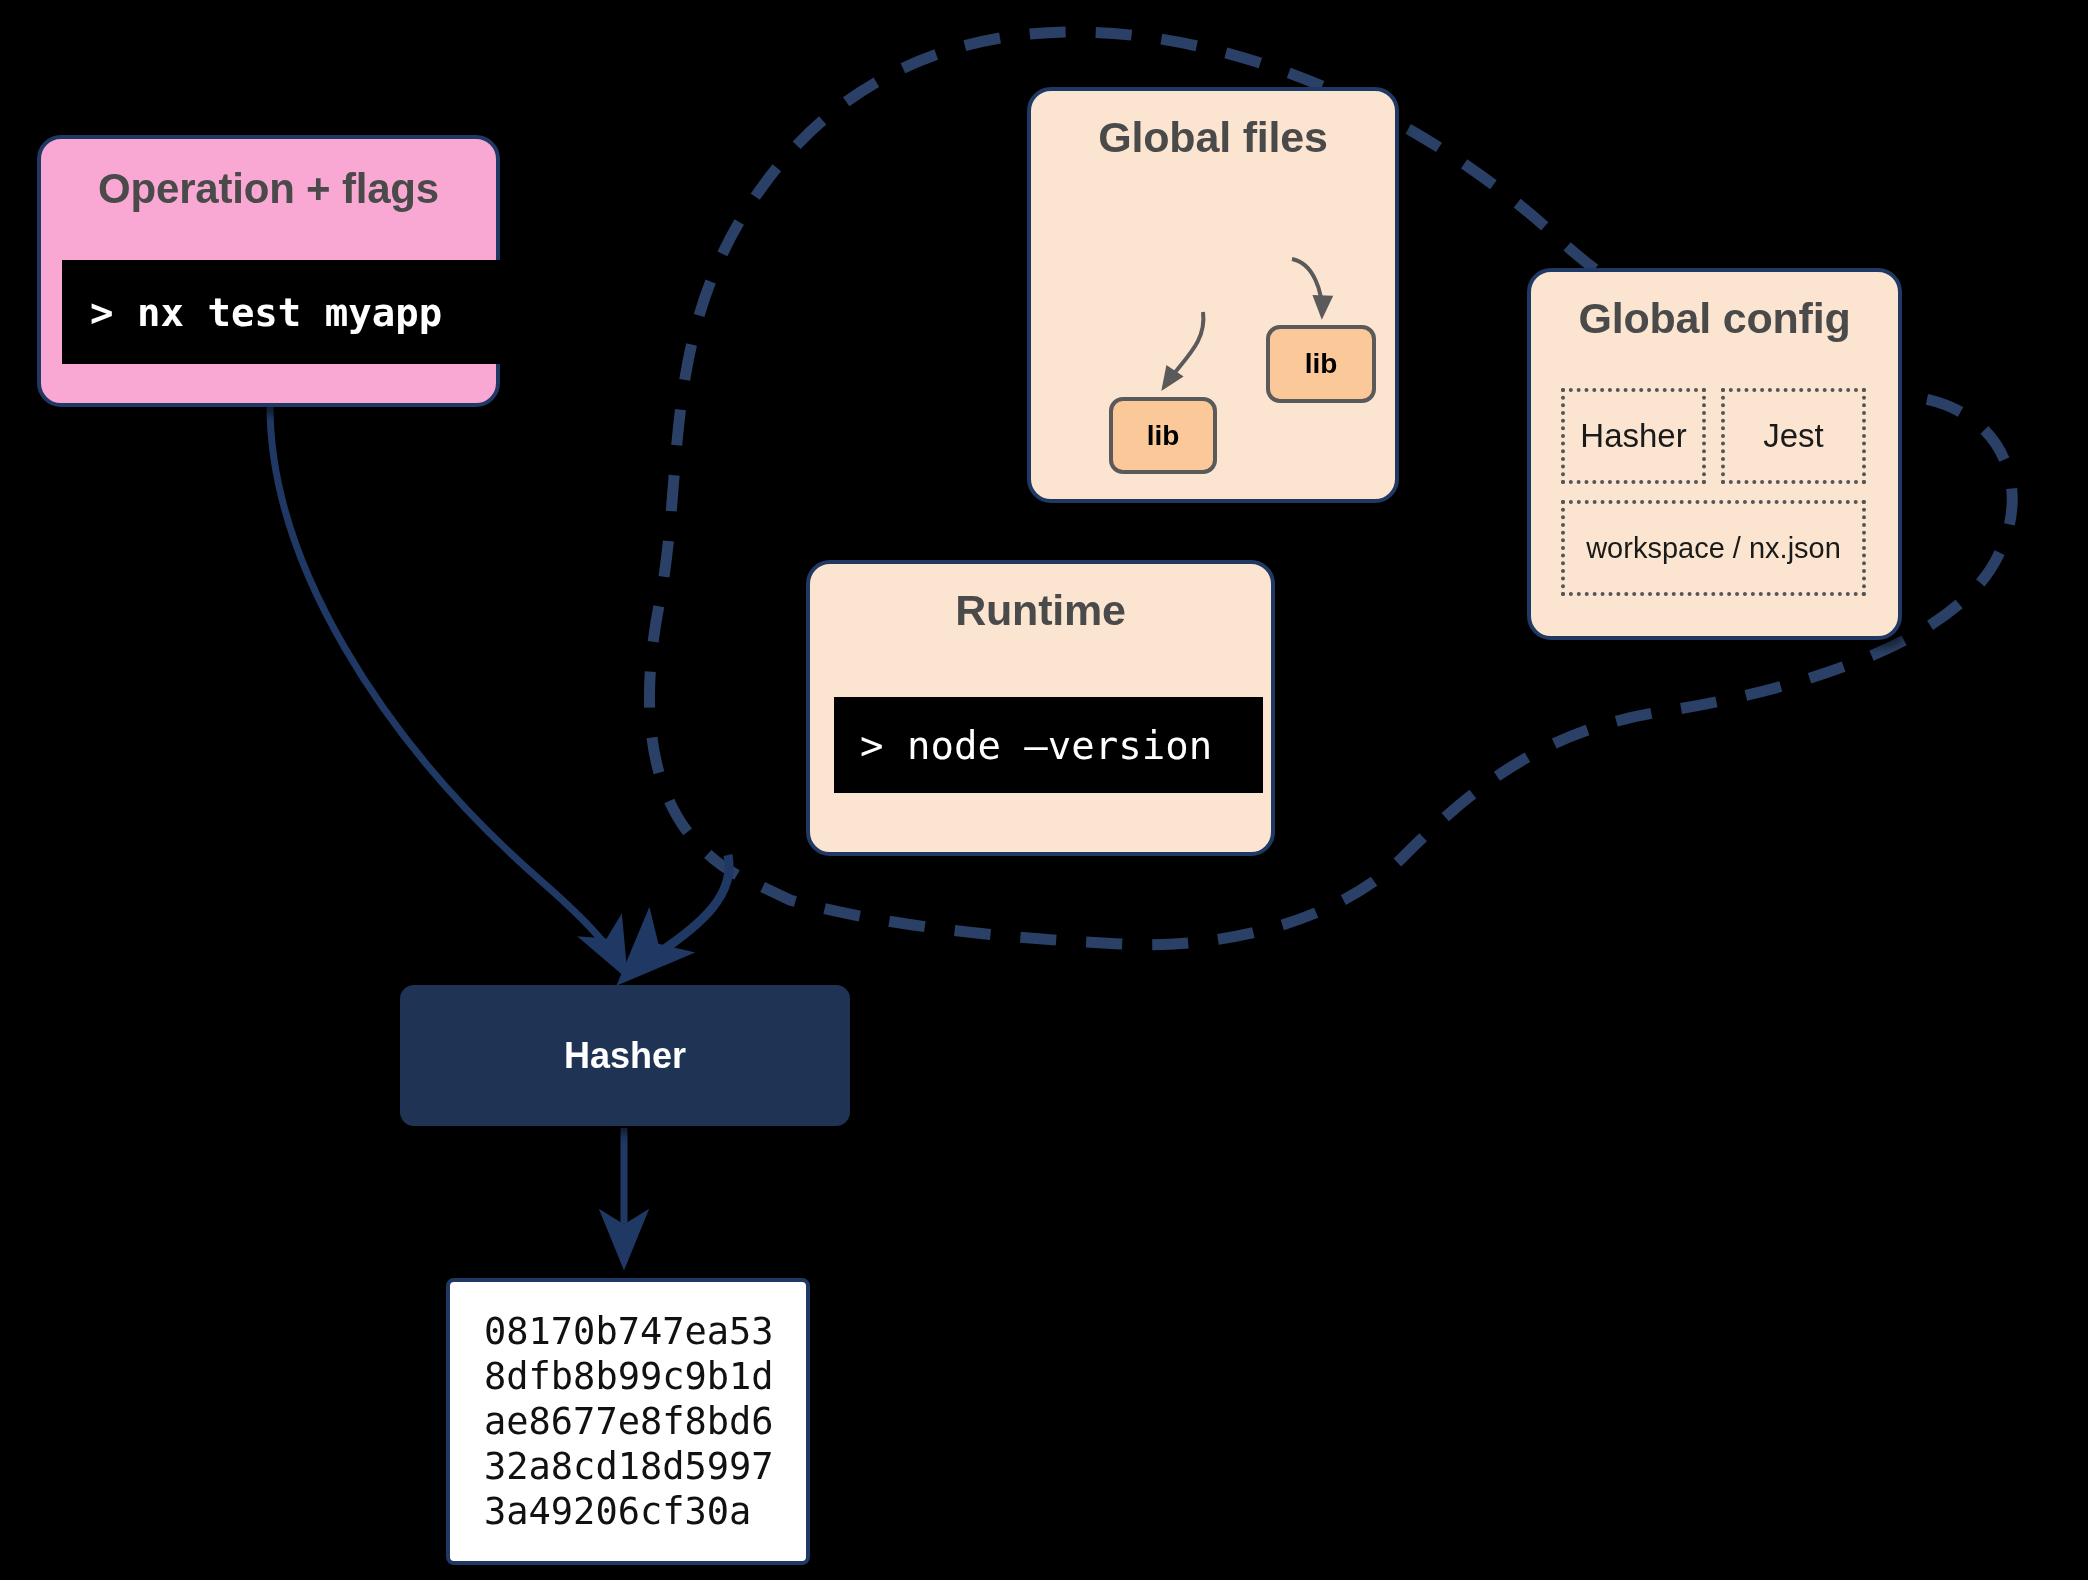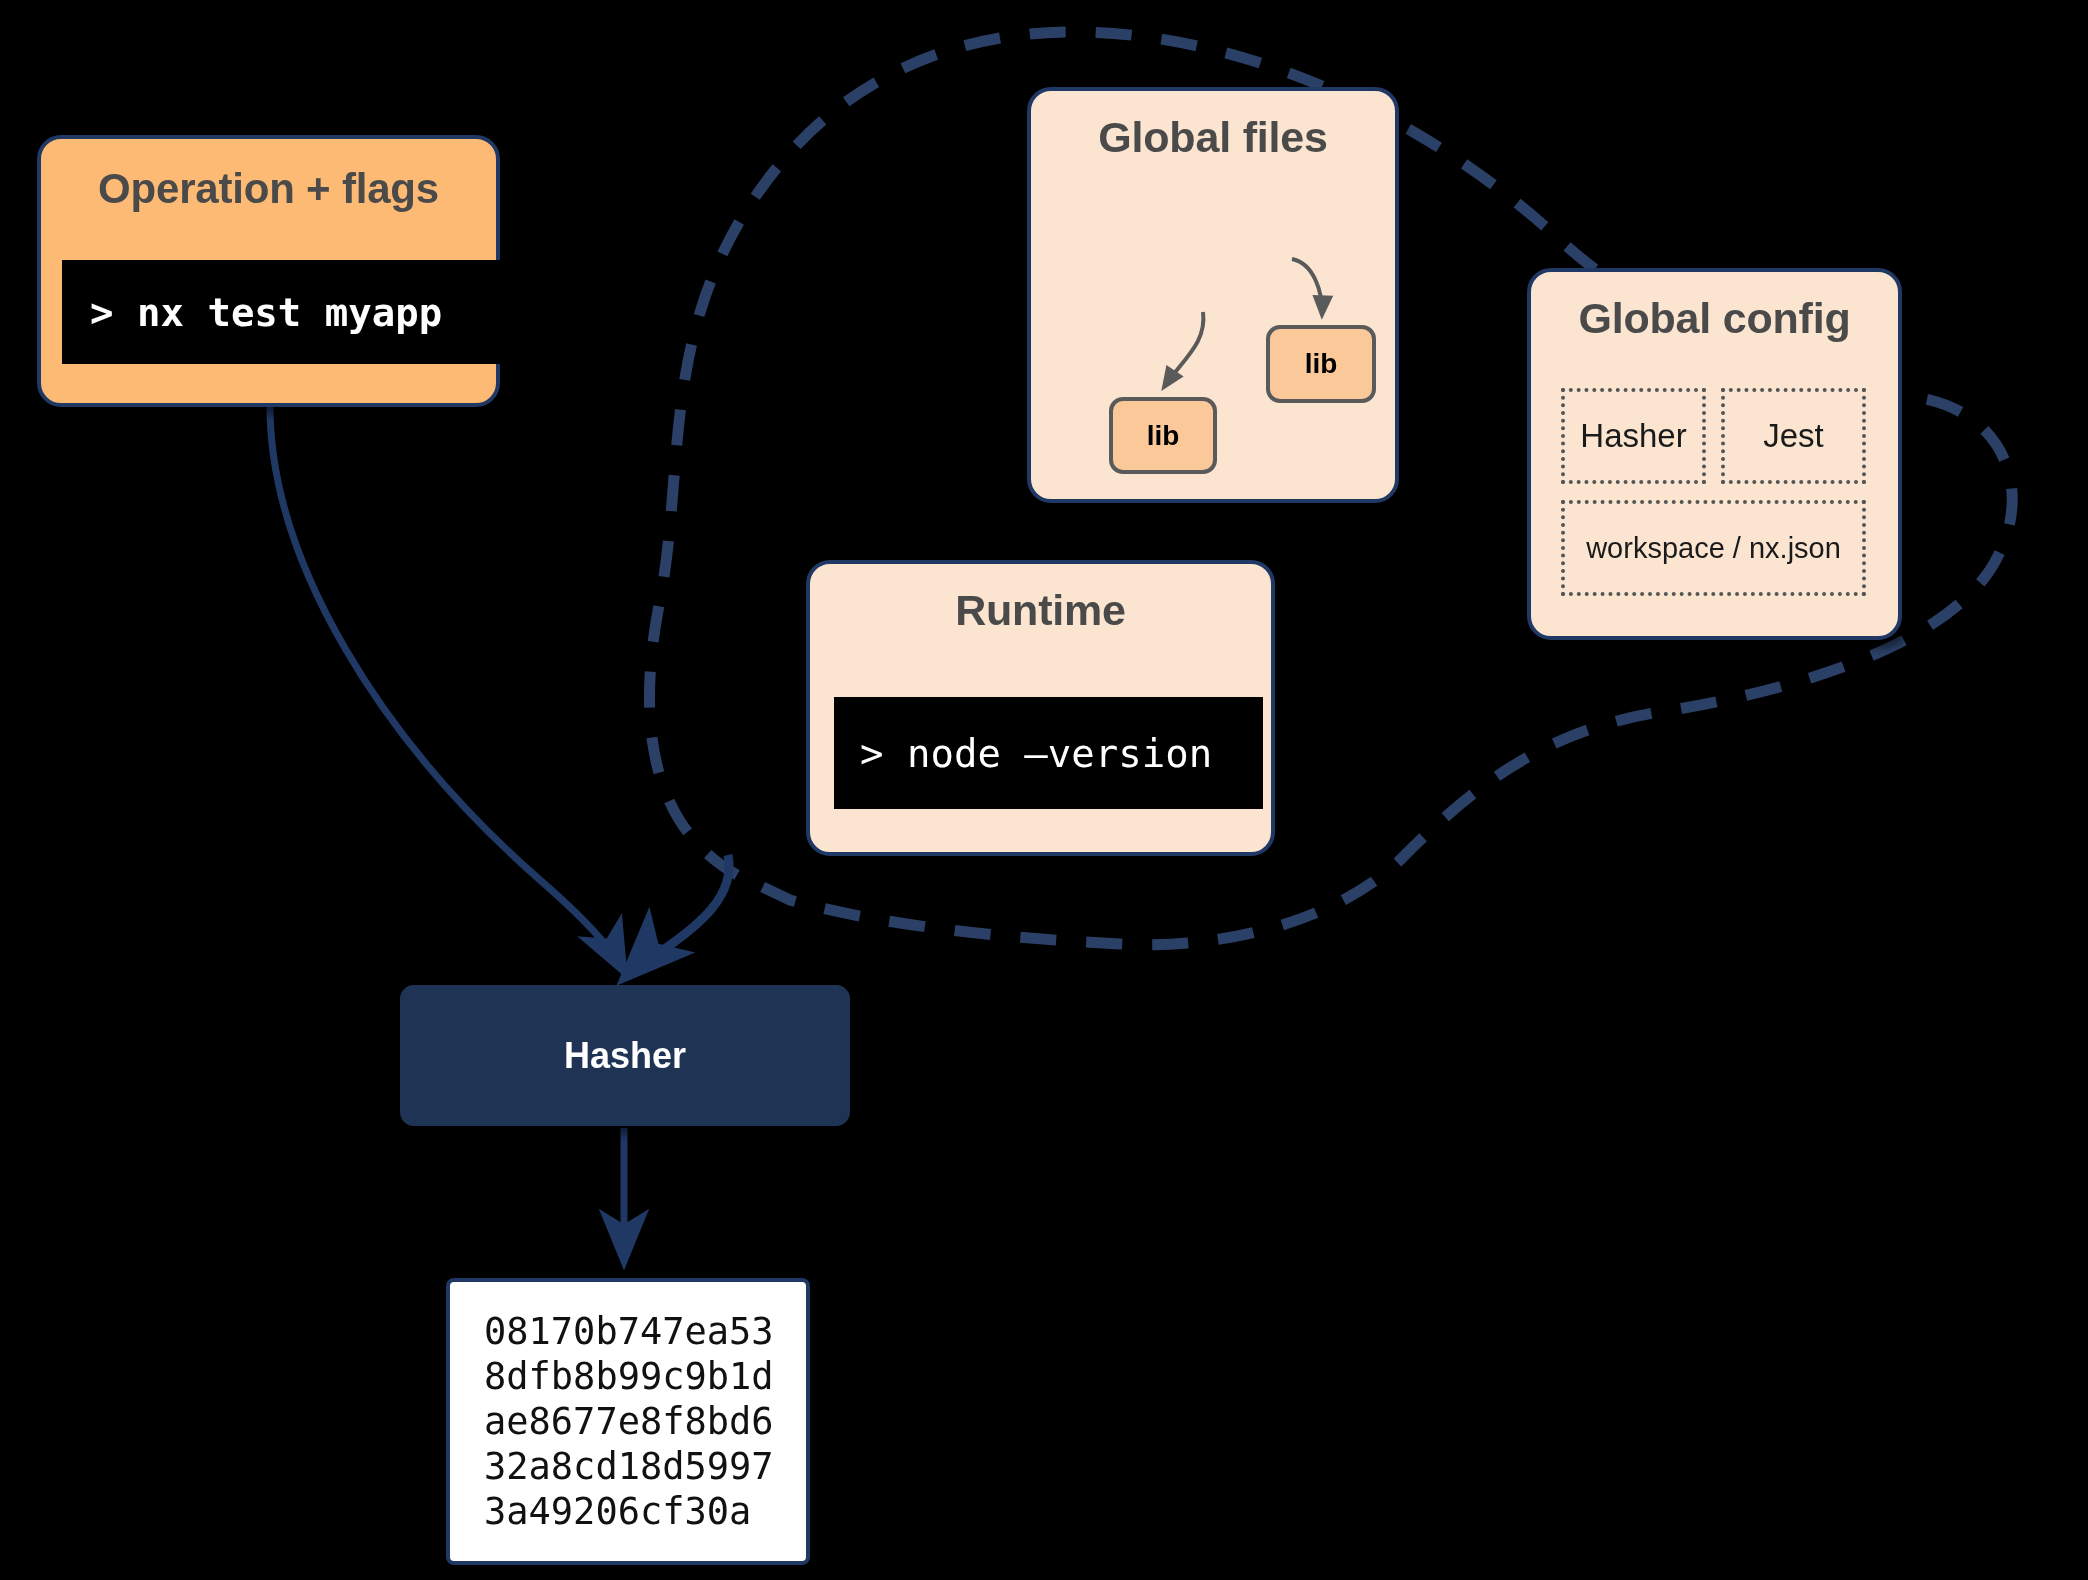--- a/index.html
+++ b/index.html
@@ -52,21 +52,21 @@
     font-family: "DejaVu Sans Mono", monospace;
     white-space: pre;
   }
 
   
   #op-card {
     left: 37px;
     top: 135px;
     width: 463px;
     height: 272px;
-    background: #fdba74;
+    background: #f9a8d4;
   }
   #op-title {
     top: 26px;
     font-size: 42px;
   }
   #op-term {
     left: 21px;
     top: 121px;
     width: 418px;
     height: 104px;
@@ -180,21 +180,21 @@
     background: #fbe5d1;
   }
   #rt-title {
     top: 22px;
     font-size: 43px;
   }
   #rt-term {
     left: 24px;
     top: 133px;
     width: 403px;
-    height: 112px;
+    height: 96px;
     padding-left: 26px;
   }
   #rt-term span { font-size: 39px; }
 
   
   #hasher {
     position: absolute;
     left: 400px;
     top: 985px;
     width: 450px;

